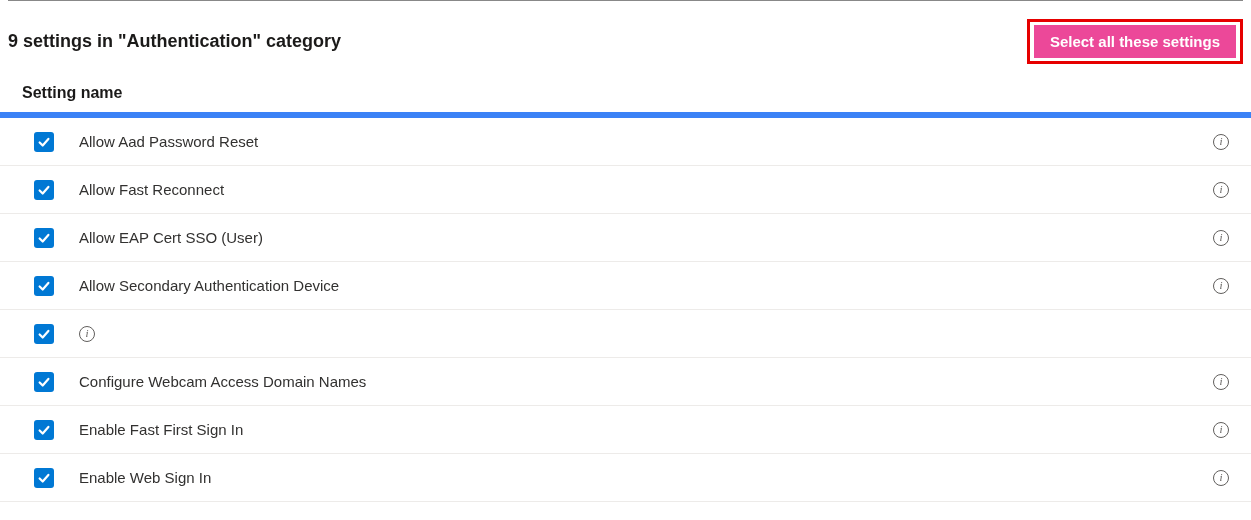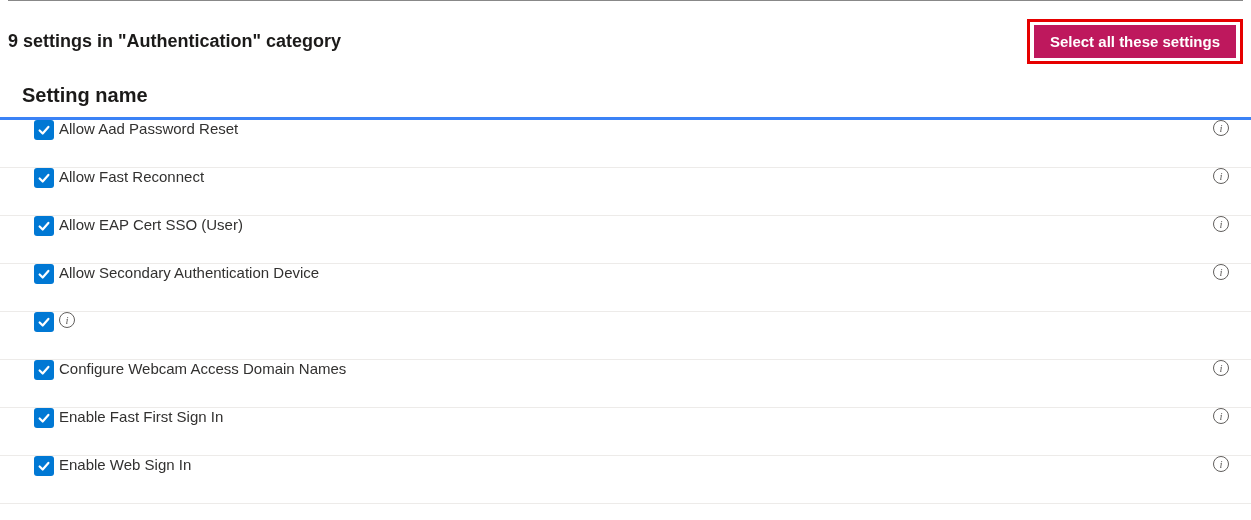--- a/index.html
+++ b/index.html
@@ -30,36 +30,36 @@
       font-size: 18px;
       font-weight: 600;
       color: #1b1a19;
     }
     .select-all-wrap {
       border: 3px solid #e60000;
       padding: 3px 4px;
       display: inline-block;
     }
     .select-all-btn {
-      background: #be185d;
+      background: #ec4899;
       color: #fff;
       border: none;
       font-family: inherit;
       font-size: 15px;
       font-weight: 600;
       padding: 8px 16px;
       cursor: pointer;
       display: inline-block;
     }
     .table-header {
       padding: 6px 8px 10px 22px;
-      font-size: 20px;
+      font-size: 16px;
       font-weight: 600;
       color: #1b1a19;
-      border-bottom: 3px solid #3b82f6;
+      border-bottom: 6px solid #3b82f6;
     }
     .list-wrap {
       position: relative;
     }
     .list-scroll {
       overflow-y: scroll;
       height: 392px;
     }
     
     .list-scroll::-webkit-scrollbar {
@@ -78,25 +78,25 @@
       width: 17px;
     }
     .list-scroll::-webkit-scrollbar-button:single-button:vertical:decrement {
       background: #f1f1f1;
     }
     .list-scroll::-webkit-scrollbar-button:single-button:vertical:increment {
       background: #f1f1f1;
     }
     .setting-row {
       display: flex;
-      align-items: flex-start;
+      align-items: center;
       border-bottom: 1px solid #edebe9;
       padding: 0 14px 0 14px;
       min-height: 48px;
-      gap: 5px;
+      gap: 25px;
     }
     .setting-row:first-child {
       border-top: none;
     }
     .cb-left {
       margin-left: 20px;
       flex-shrink: 0;
     }
     .checkbox {
       width: 20px;

